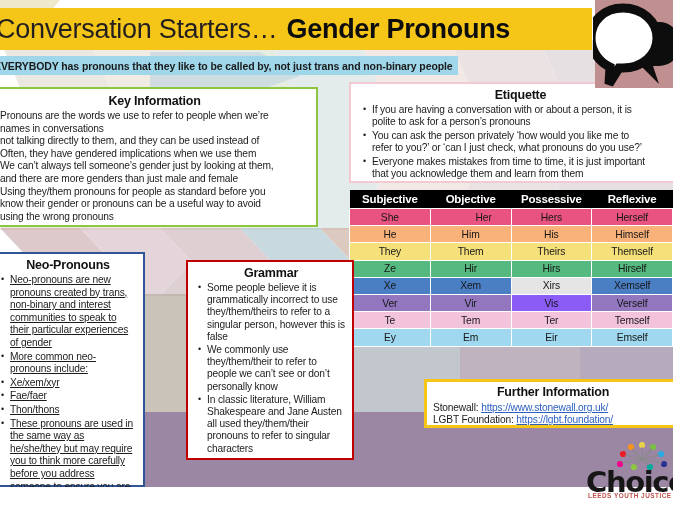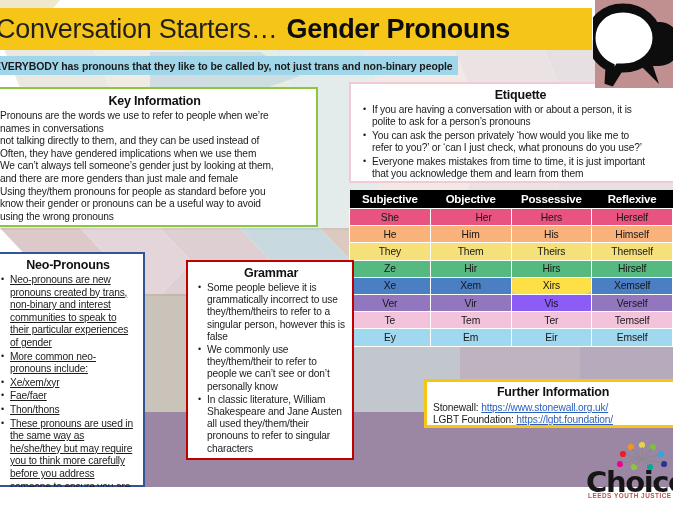--- a/index.html
+++ b/index.html
@@ -382,21 +382,21 @@
         </tr>
         <tr>
           <td style="background: rgb(86, 185, 127);">Ze</td>
           <td style="background: rgb(86, 185, 127);">Hir</td>
           <td style="background: rgb(86, 185, 127);">Hirs</td>
           <td style="background: rgb(86, 185, 127);">Hirself</td>
         </tr>
         <tr>
           <td style="background: rgb(74, 127, 196);">Xe</td>
           <td style="background: rgb(74, 127, 196);">Xem</td>
-          <td style="background: #fde047; border-radius: 7px;">Xirs</td>
+          <td style="background: #e5e5e5;">Xirs</td>
           <td style="background: rgb(74, 127, 196);">Xemself</td>
         </tr>
         <tr>
           <td style="background: rgb(146, 119, 191);">Ver</td>
           <td style="background: rgb(146, 119, 191);">Vir</td>
           <td style="background: #8b5cf6;">Vis</td>
           <td style="background: rgb(146, 119, 191);">Verself</td>
         </tr>
         <tr>
           <td style="background: rgb(243, 195, 220);">Te</td>

